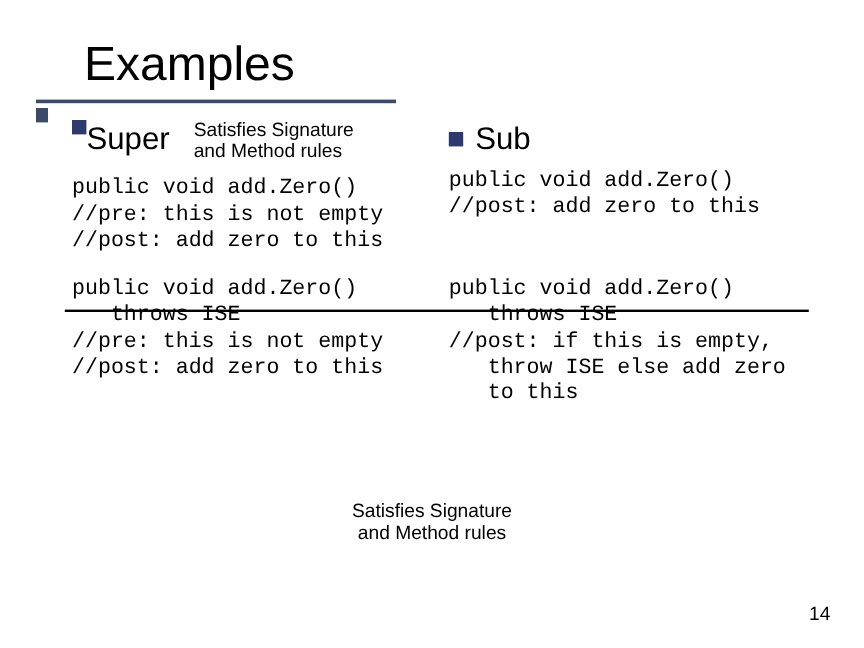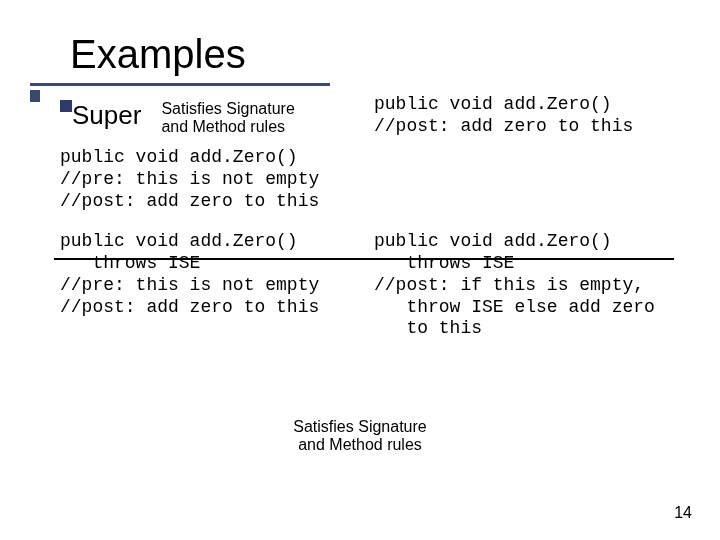--- a/index.html
+++ b/index.html
@@ -44,20 +44,24 @@
         <span class="mid-note">
           <div>Satisfies Signature</div>
           <div>and Method rules</div>
         </span>
       </div>
       <div class="code">public void add.Zero()
 //pre: this is not empty
 //post: add zero to this</div>
     </div>
     <div class="col">
+      <div class="col-head">
+        <span class="bullet"></span>
+        <span class="head-text">Sub</span>
+      </div>
       <div class="code">public void add.Zero()
 //post: add zero to this</div>
     </div>
   </div>
 
   <div class="rule r1"></div>
 
   <div class="cols" style="margin-top:14px;">
     <div class="col">
       <div class="code">public void add.Zero()

